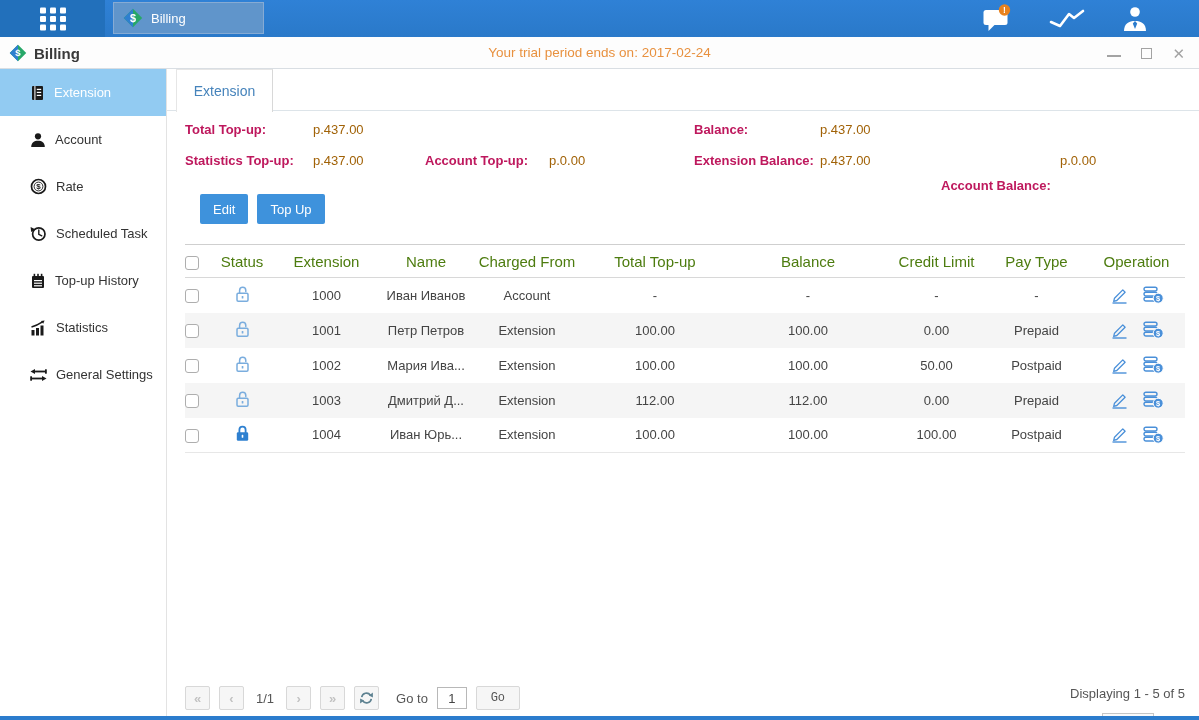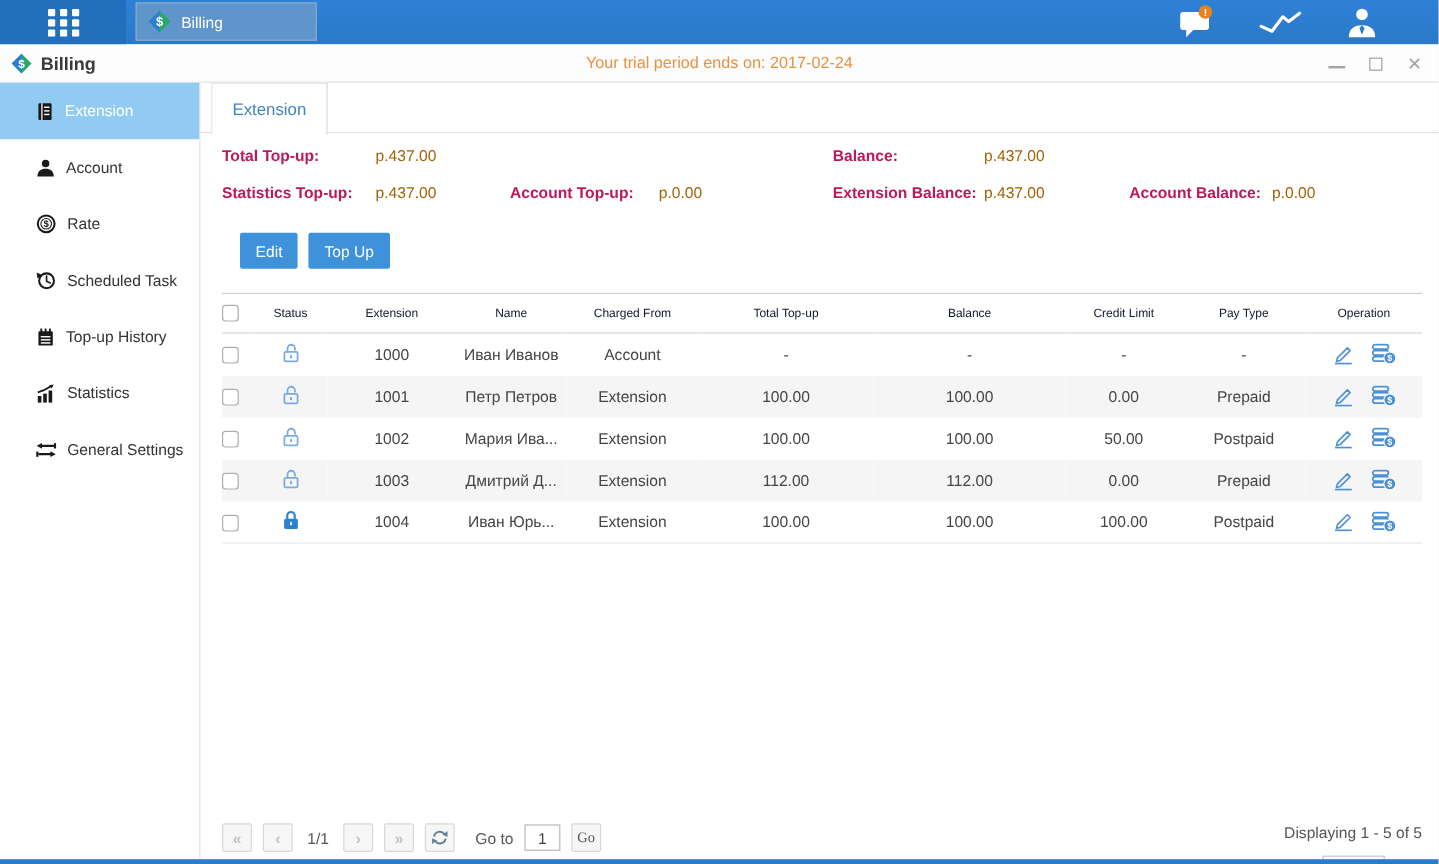--- a/index.html
+++ b/index.html
@@ -45,49 +45,49 @@
   .tabbar { position:relative; height:42px; border-bottom:1px solid #dde4e9; }
   .tab-active { position:absolute; left:9px; top:0; width:97px; height:43px; background:#fff;
     border-top:1px solid #e6e6e6; border-left:1px solid #e6e6e6; border-right:1px solid #d8d8d8;
     line-height:42px; text-align:center; color:#4583bb; font-size:14px; cursor:pointer; z-index:2; }
   .sum-row { position:absolute; left:0; width:100%; height:17px; }
   .sum-row span { position:absolute; white-space:nowrap; line-height:17px; }
   .sum1 { top:52px; } .sum2 { top:83px; }
   .lbl { font-weight:bold; color:#be185d; }
   .val { color:#a16207; }
   .pA-l { left:18px; } .pA-v { left:146px; } .pB-l { left:258px; } .pB-v { left:382px; }
-  .pC-l { left:527px; } .pC-v { left:653px; } .pD-l { left:774px; } .pD-v { left:893px; }
+  .pC-l { left:527px; } .pC-v { left:653px; } .pD-l { left:774px;margin-top:25px; } .pD-v { left:893px; }
   .actions { position:absolute; left:18px; top:125px; display:flex; gap:9px;padding-left:15px; }
   .btn-blue { min-width:46px; height:30px; padding:0 13px; background:#3e92dc; color:#fff; border:none;
     border-radius:2px; font-size:13px; font-family:"Liberation Sans", sans-serif; cursor:pointer; }
   
   .tbl-wrap { position:absolute; left:18px; top:175px; width:1000px; }
   table { width:1000px; border-collapse:collapse; table-layout:fixed; }
-  th { height:33px; font-weight:normal; color:#0f172a; font-size:10px; text-align:center;
+  th { height:33px; font-weight:normal; color:#4d7c0f; font-size:15px; text-align:center;
     border-top:1px solid #cfcfcf; border-bottom:1px solid #d8d8d8; }
   td { height:35px; text-align:center; color:#444; font-size:13px; overflow:hidden; white-space:nowrap; }
   tr.alt td { background:#f5f5f5; }
   tr.last td { border-bottom:1px solid #e7e7e7; }
   .cb { display:inline-block; width:14px; height:14px; border:1px solid #aeaeae; border-radius:3px;
     background:#fff; vertical-align:middle; cursor:pointer; }
   .op-cell svg { cursor:pointer; vertical-align:middle; }
   .op-gap { display:inline-block; width:14px; }
   .lock { cursor:pointer; }
   
   .pager { position:absolute; left:18px; right:14px; top:617px; height:28px; }
   .pager-left { position:absolute; left:0; top:0; display:flex; align-items:center; gap:9px; }
   .pbtn { width:25px; height:24px; background:#f6f6f6; border:1px solid #d8d8d8; border-radius:2px;
     display:inline-flex; align-items:center; justify-content:center; color:#c2c2c2; font-size:13px;
     font-weight:bold; cursor:pointer; }
   .page-ind { color:#555; padding:0 3px; }
   .goto-lbl { color:#555; margin-left:8px; }
   .goto-input { width:30px; height:22px; border:1px solid #b8b8b8; text-align:center; font-size:13px;
     font-family:"Liberation Sans", sans-serif; color:#444; }
-  .go-btn { width:25px; height:24px; background:#f6f6f6; border:1px solid #d8d8d8; border-radius:2px;
-    color:#555; font-size:12px; font-family:Liberation Serif, serif; cursor:pointer; }
+  .go-btn { width:44px; height:24px; background:#f6f6f6; border:1px solid #d8d8d8; border-radius:2px;
+    color:#555; font-size:12px; font-family:Liberation Mono, monospace; cursor:pointer; }
   .pager-right { position:absolute; right:0; top:0; display:flex; align-items:center; gap:12px; height:24px;flex-direction:column; }
   .displaying { color:#555; }
   .psize { width:52px; height:23px; border:1px solid #c6c6c6; background:#fafafa; display:flex;
     align-items:center; padding:0 7px; color:#4d7c0f; cursor:pointer; position:relative; }
   .caret { position:absolute; right:7px; top:9px; width:0; height:0;
     border-left:4px solid transparent; border-right:4px solid transparent; border-top:5px solid #9a9a9a; }
   .bottom-strip { position:absolute; left:0; bottom:0; width:1199px; height:4px; background:#2b7ccd; }
 </style>
 </head>
 <body>

